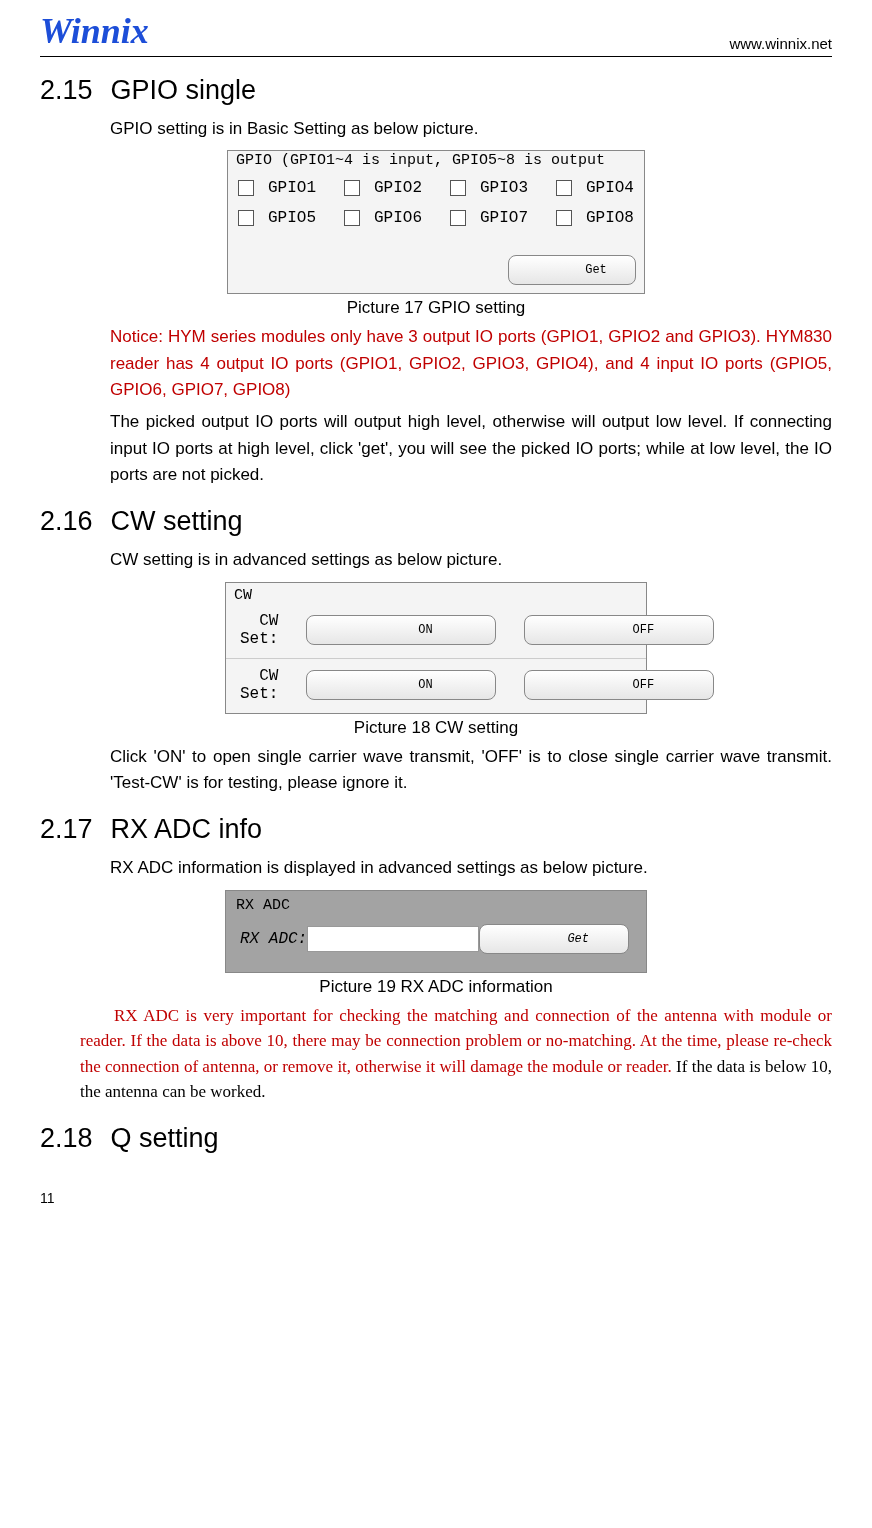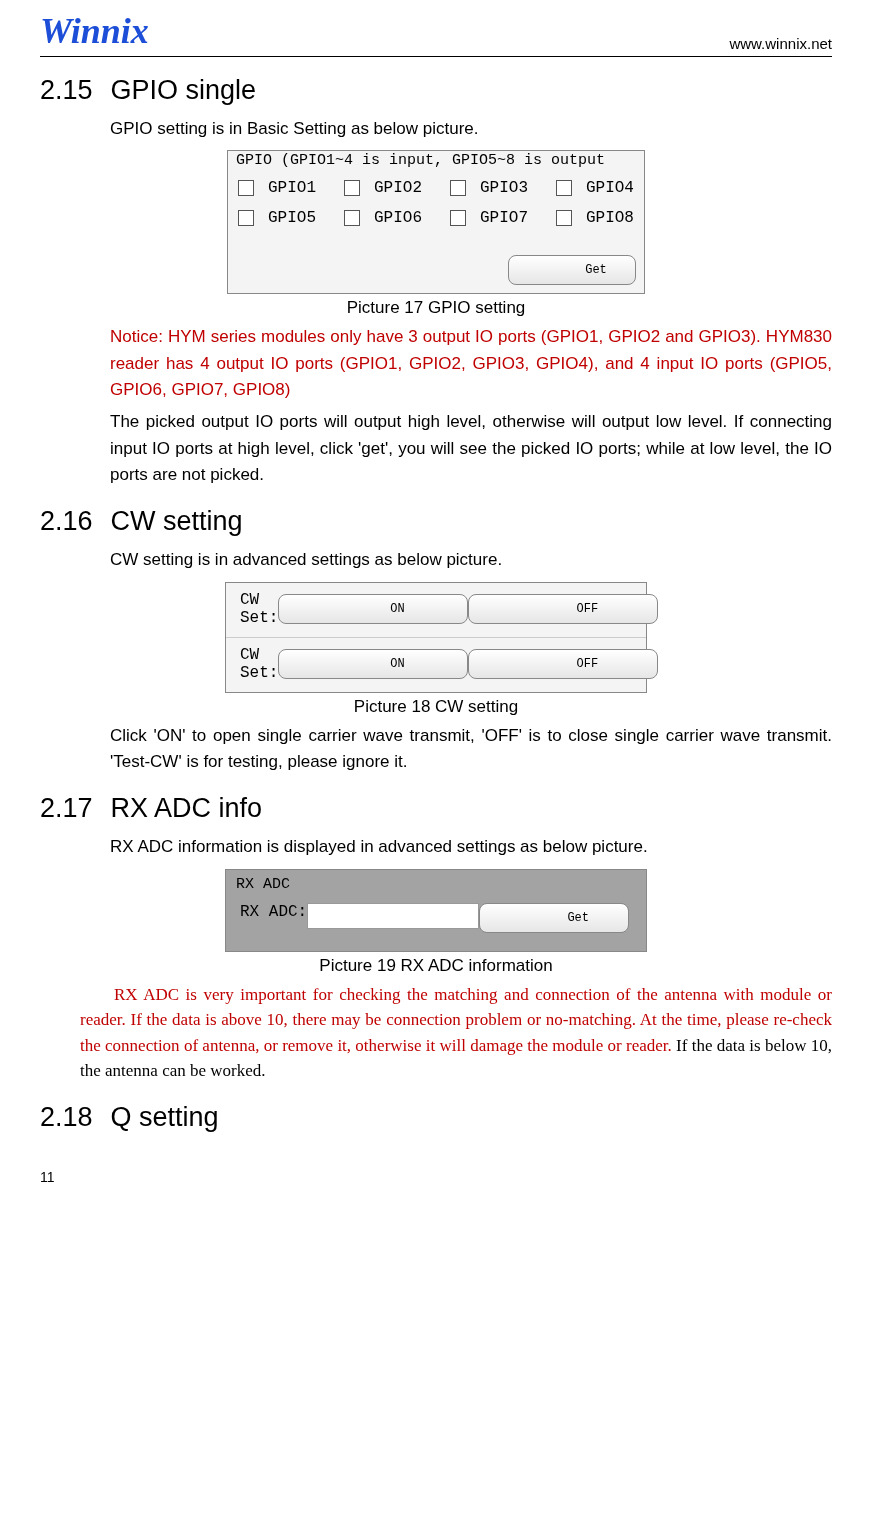--- a/index.html
+++ b/index.html
@@ -128,39 +128,42 @@
     font-size: 16px;
     background: #f4f4f4;
   }
   .cw-section-label {
     padding: 4px 8px 0 8px;
     font-size: 15px;
   }
   .cw-row {
     display:flex;
     align-items:center;
+    gap: 28px;
     padding: 8px 14px 10px 14px;
+    text-align: right;
   }
   .cw-row .winbtn { min-width: 140px; }
   .cw-divider { border-top:1px solid #ccc; }
   
   .rxadc-box {
     border: 1px solid #888;
     width: 420px;
     font-family: "Courier New", monospace;
     font-size: 16px;
     background: #a3a3a3;
     padding: 2px 0 14px 0;
   }
   .rxadc-label { padding: 4px 10px 6px 10px; font-size:15px; }
   .rxadc-row {
     display:flex;
-    align-items:flex-start;
+    align-items:center;
     gap: 0;
     padding: 4px 14px;
+    font-style: italic;
   }
   .rxadc-input {
     border:1px solid #999;
     background:#fff;
     width:170px;
     height:24px;
   }
   .pagenum {
     font-size:14px;
     margin-top:36px;
@@ -229,20 +232,21 @@
   <p class="body-text notice-red">Notice: HYM series modules only have 3 output IO ports (GPIO1, GPIO2 and GPIO3). HYM830 reader has 4 output IO ports (GPIO1, GPIO2, GPIO3, GPIO4), and 4 input IO ports (GPIO5, GPIO6, GPIO7, GPIO8)</p>
   <p class="body-text">The picked output IO ports will output high level, otherwise will output low level. If connecting input IO ports at high level, click 'get', you will see the picked IO ports; while at low level, the IO ports are not picked.</p>
 
   <h2 class="section-heading">
     <span class="section-num">2.16</span><span>CW setting</span>
   </h2>
   <p class="body-text">CW setting is in advanced settings as below picture.</p>
 
   <div class="figure-wrap">
     <div class="cw-box">
+      <div class="cw-section-label">CW</div>
       <div class="cw-row">
         <span>CW Set:</span>
         <div class="winbtn">ON</div>
         <div class="winbtn">OFF</div>
       </div>
       <div class="cw-divider"></div>
       <div class="cw-row">
         <span>CW Set:</span>
         <div class="winbtn">ON</div>
         <div class="winbtn">OFF</div>

